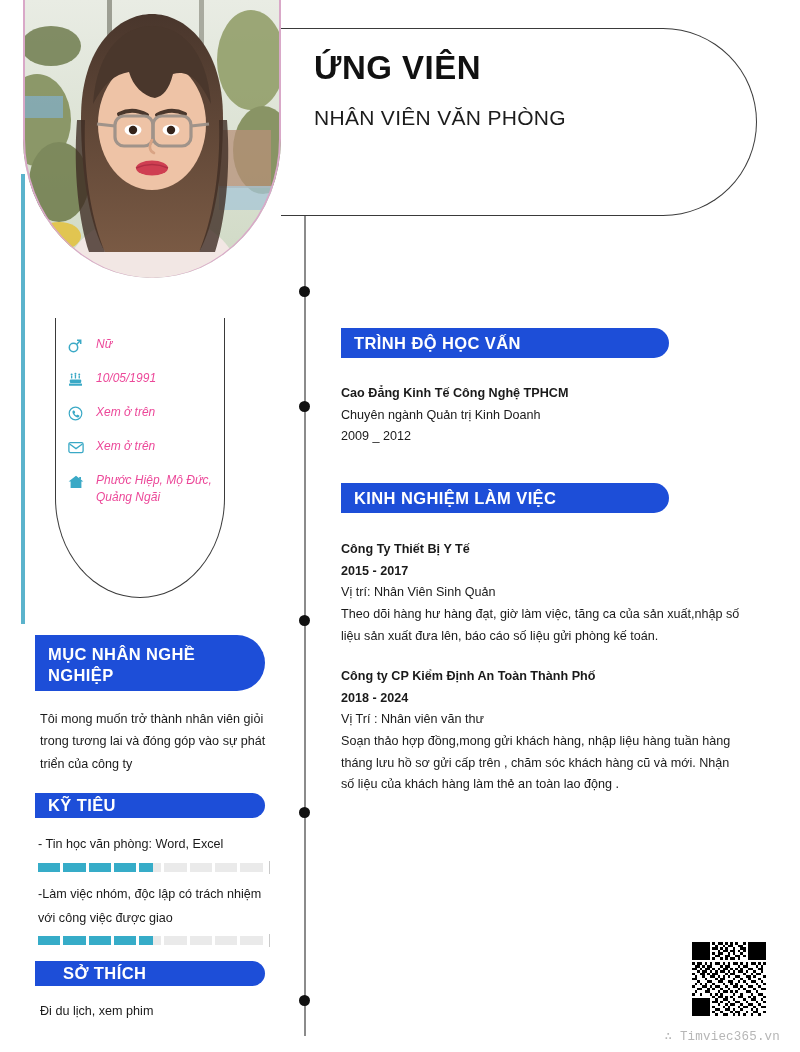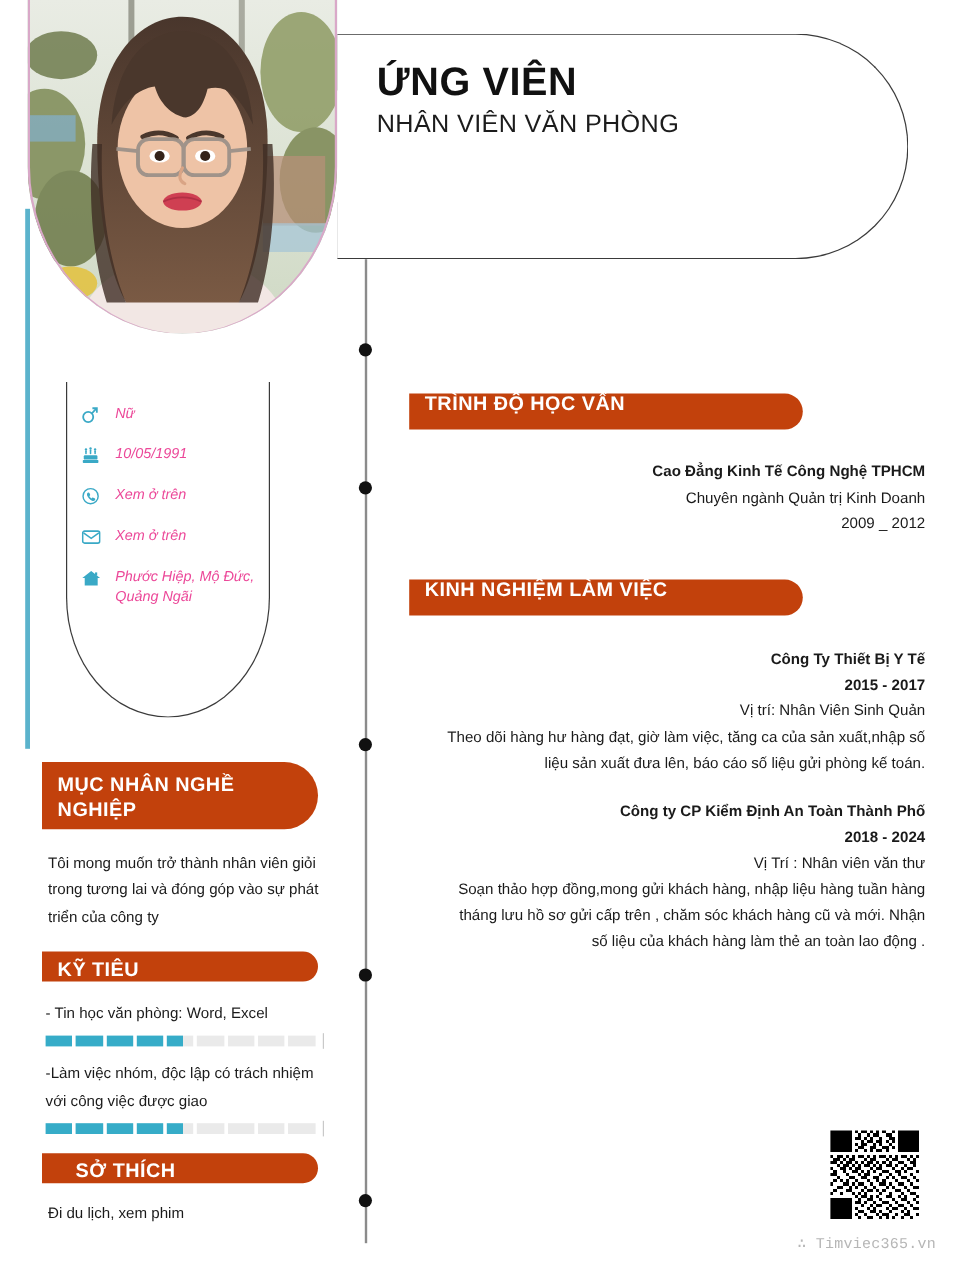--- a/index.html
+++ b/index.html
@@ -61,21 +61,21 @@
     left: 314px;
     top: 50px;
     width: 430px;
   }
   .header-name {
     font-size: 33px;
     font-weight: bold;
     letter-spacing: 0.5px;
     color: #111111;
     line-height: 1.1;
-    margin: 0 0 6px 0;
+    margin: 0 0 20px 0;
   }
   .header-role {
     font-size: 21px;
     font-weight: normal;
     color: #1c1c1c;
     letter-spacing: 0.3px;
     margin: 0;
   }
 
   
@@ -144,48 +144,48 @@
     font-size: 12px;
     color: #ec4899;
     line-height: 1.38;
     padding-left: 6px;
     font-style: italic;
   }
 
   
   .pill {
     position: absolute;
-    background: #c2410c;
+    background: #1d4ed8;
     color: #ffffff;
     font-weight: bold;
     letter-spacing: 0.4px;
     border-top-right-radius: 999px;
     border-bottom-right-radius: 999px;
     border-top-left-radius: 3px;
     border-bottom-left-radius: 3px;
     display: flex;
-    align-items: flex-start;
+    align-items: center;
     box-sizing: border-box;
   }
   .pill-left {
     left: 35px;
     width: 230px;
     font-size: 16.5px;
     padding: 6px 14px 6px 13px;
   }
   .pill-right {
     left: 341px;
     width: 328px;
     height: 30px;
     font-size: 16.5px;
     padding: 0 14px 0 13px;
   }
 
   
-  .rt-body { position: absolute; left: 341px; width: 430px; text-align: right; }
+  .rt-body { position: absolute; left: 341px; width: 430px; }
   .rt-line {
     font-size: 12.6px;
     color: #1a1a1a;
     line-height: 1.72;
     margin: 0;
   }
   .rt-line.b { font-weight: bold; }
 
   
   .lt-body { position: absolute; left: 40px; width: 258px; }

